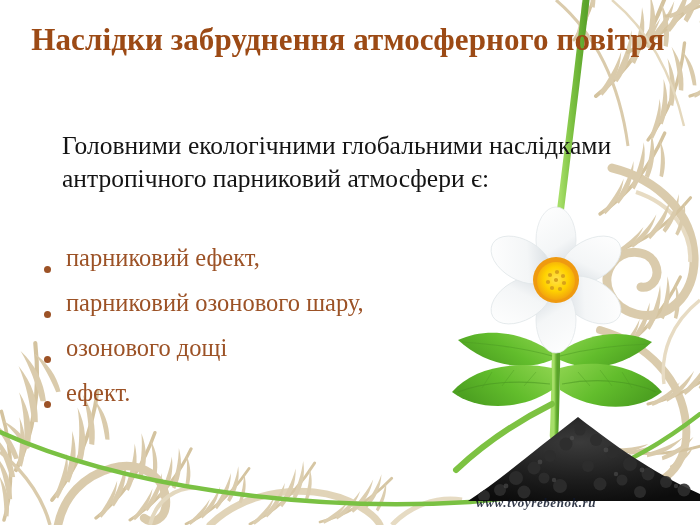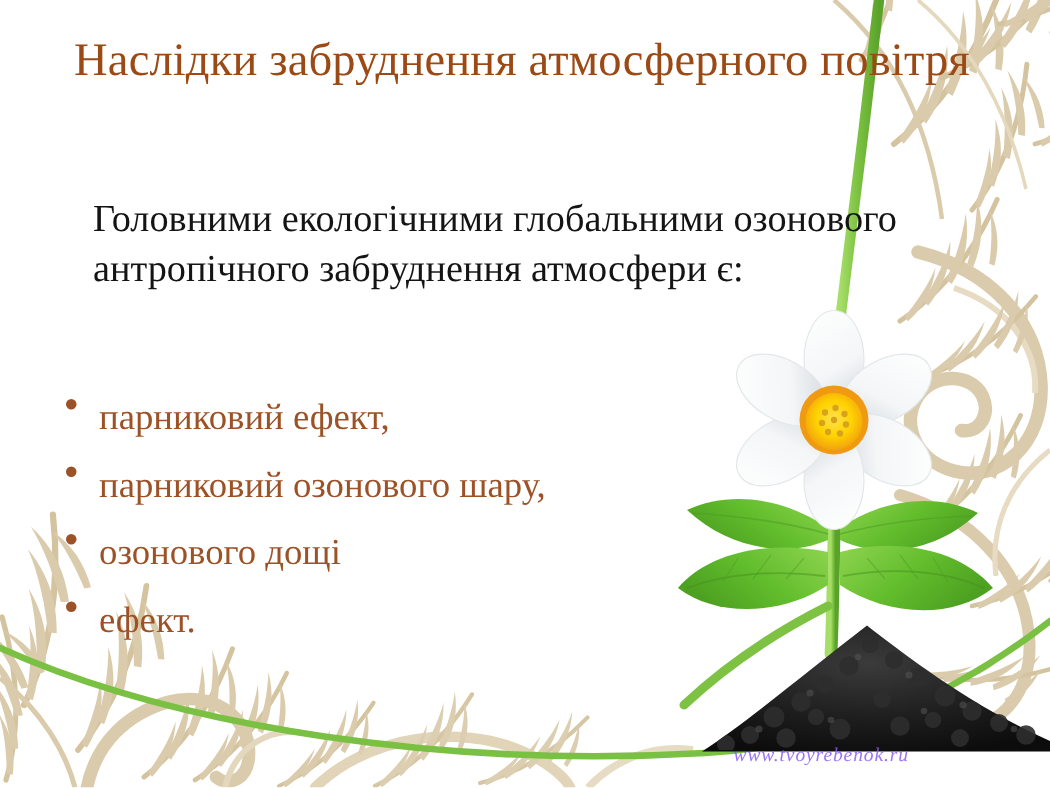--- a/index.html
+++ b/index.html
@@ -35,21 +35,21 @@
     height: 525px;
   }
 
   .slide-title {
     position: absolute;
     left: 18px;
     top: 20px;
     width: 660px;
     margin: 0;
     text-align: center;
-    font-weight: normal;
+    font-weight: bold;
     font-size: 31px;
     line-height: 1.30;
     color: #9c4a15;
     letter-spacing: 0.1px;
   }
 
   .intro {
     position: absolute;
     left: 36px;
     top: 129px;
@@ -72,44 +72,45 @@
     list-style: none;
   }
   .bullets li {
     position: relative;
     font-size: 24.5px;
     line-height: 1.0;
     color: #9c5226;
     padding-left: 30px;
     height: 45px;
     display: flex;
-    align-items: flex-end;
+    align-items: flex-start;
   }
   .bullets li .dot {
     position: absolute;
     left: 8px;
     top: 50%;
     width: 7px;
     height: 7px;
     margin-top: -3px;
     border-radius: 50%;
     background: #9c5226;
   }
 
   .watermark {
     position: absolute;
-    left: 489px;
+    left: 476px;
     top: 495px;
     font-family: "Liberation Serif", "DejaVu Serif", serif;
     font-style: italic;
     font-size: 13px;
     letter-spacing: 0.6px;
-    color: #8b5cf6;
+    color: #0f172a;
     opacity: 0.85;
     white-space: nowrap;
+    font-weight: bold;
   }
 </style>
 </head>
 <body>
 
 <div id="slide">
 
   <div class="deco-layer">
     <svg class="deco-svg" viewBox="0 0 700 525" xmlns="http://www.w3.org/2000/svg" aria-hidden="true">
       <defs>
@@ -295,21 +296,21 @@
             <circle cx="616" cy="474" r="2.2"></circle>
         </g>
       </g>
     </svg>
   </div>
 
   <div class="content">
 
     <h1 class="slide-title">Наслідки забруднення атмосферного повітря</h1>
 
-    <p class="intro">Головними екологічними глобальними озонового антропічного забруднення атмосфери є:</p>
+    <p class="intro">Головними екологічними глобальними наслідками антропічного парниковий атмосфери є:</p>
 
     <ul class="bullets">
       <li>
         <span class="dot"></span>
         <span>парниковий ефект,</span>
       </li>
       <li>
         <span class="dot"></span>
         <span>парниковий озонового шару,</span>
       </li>

